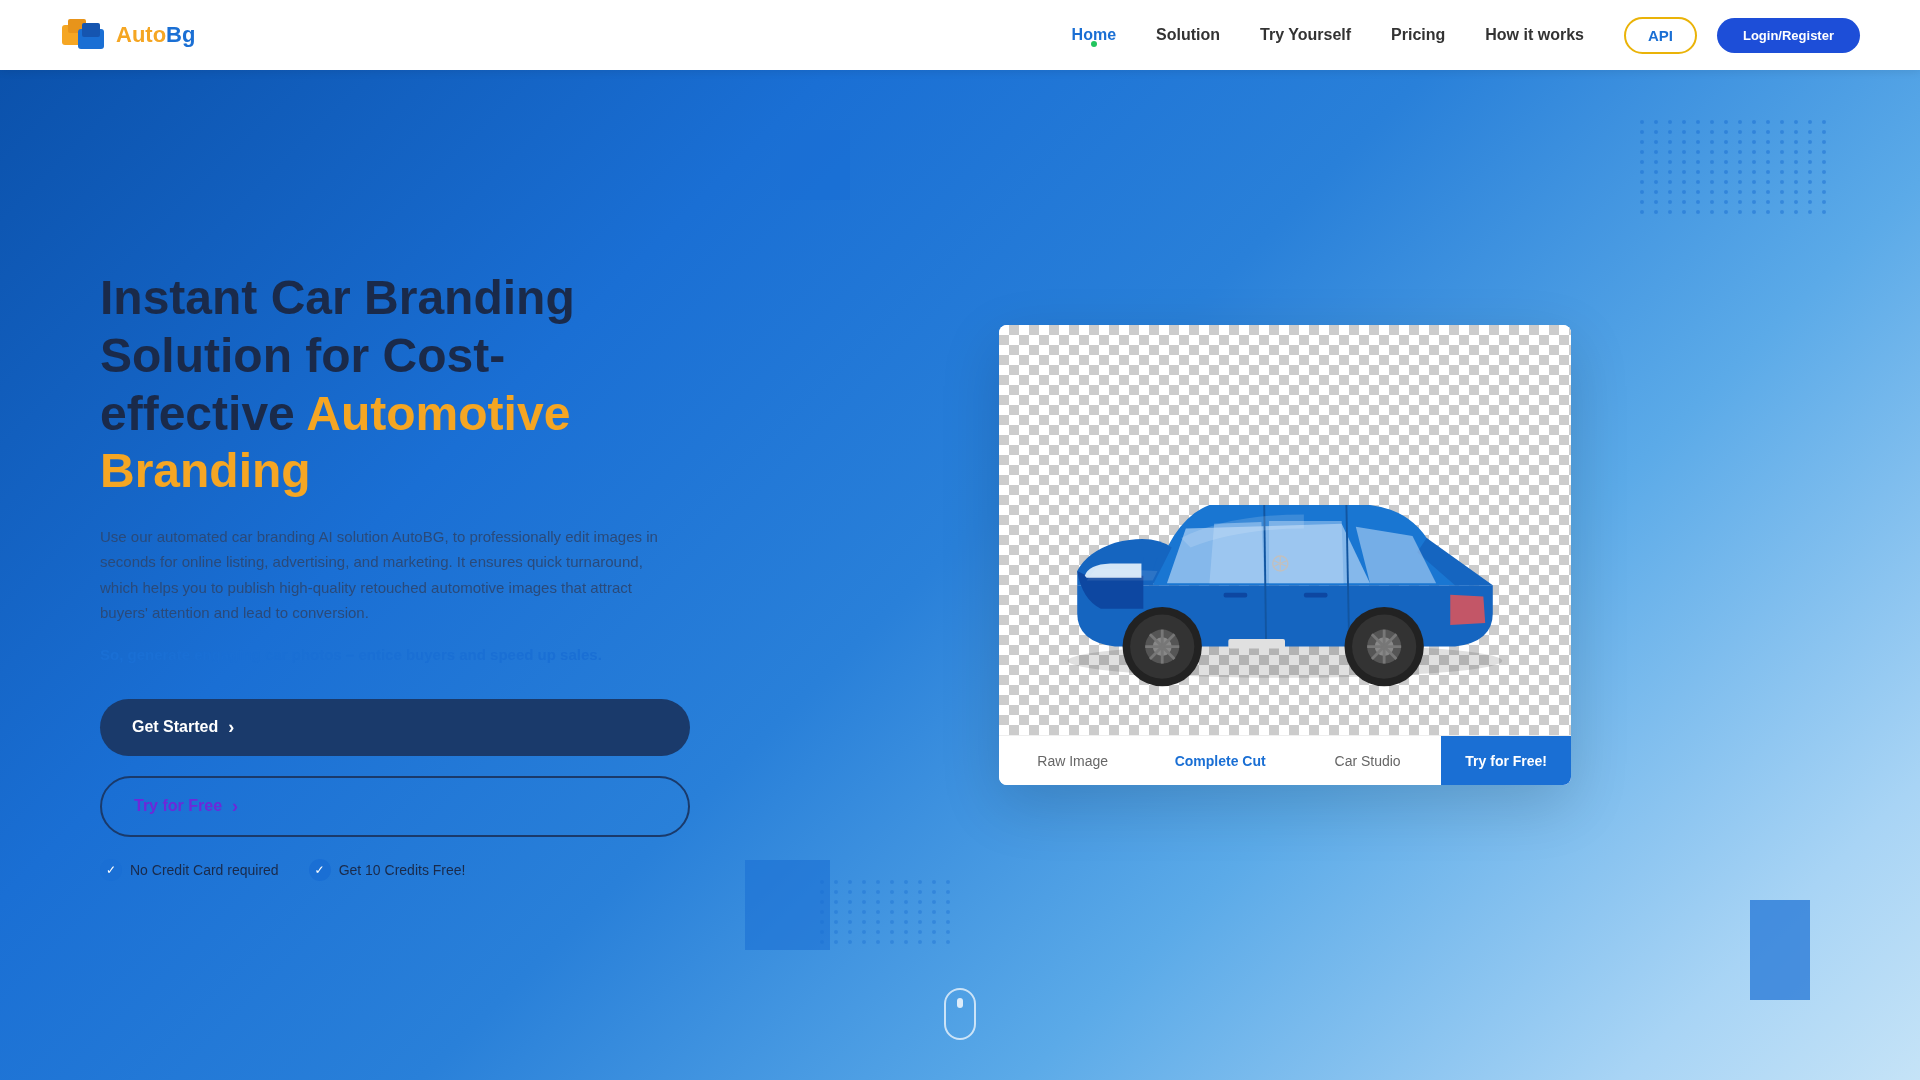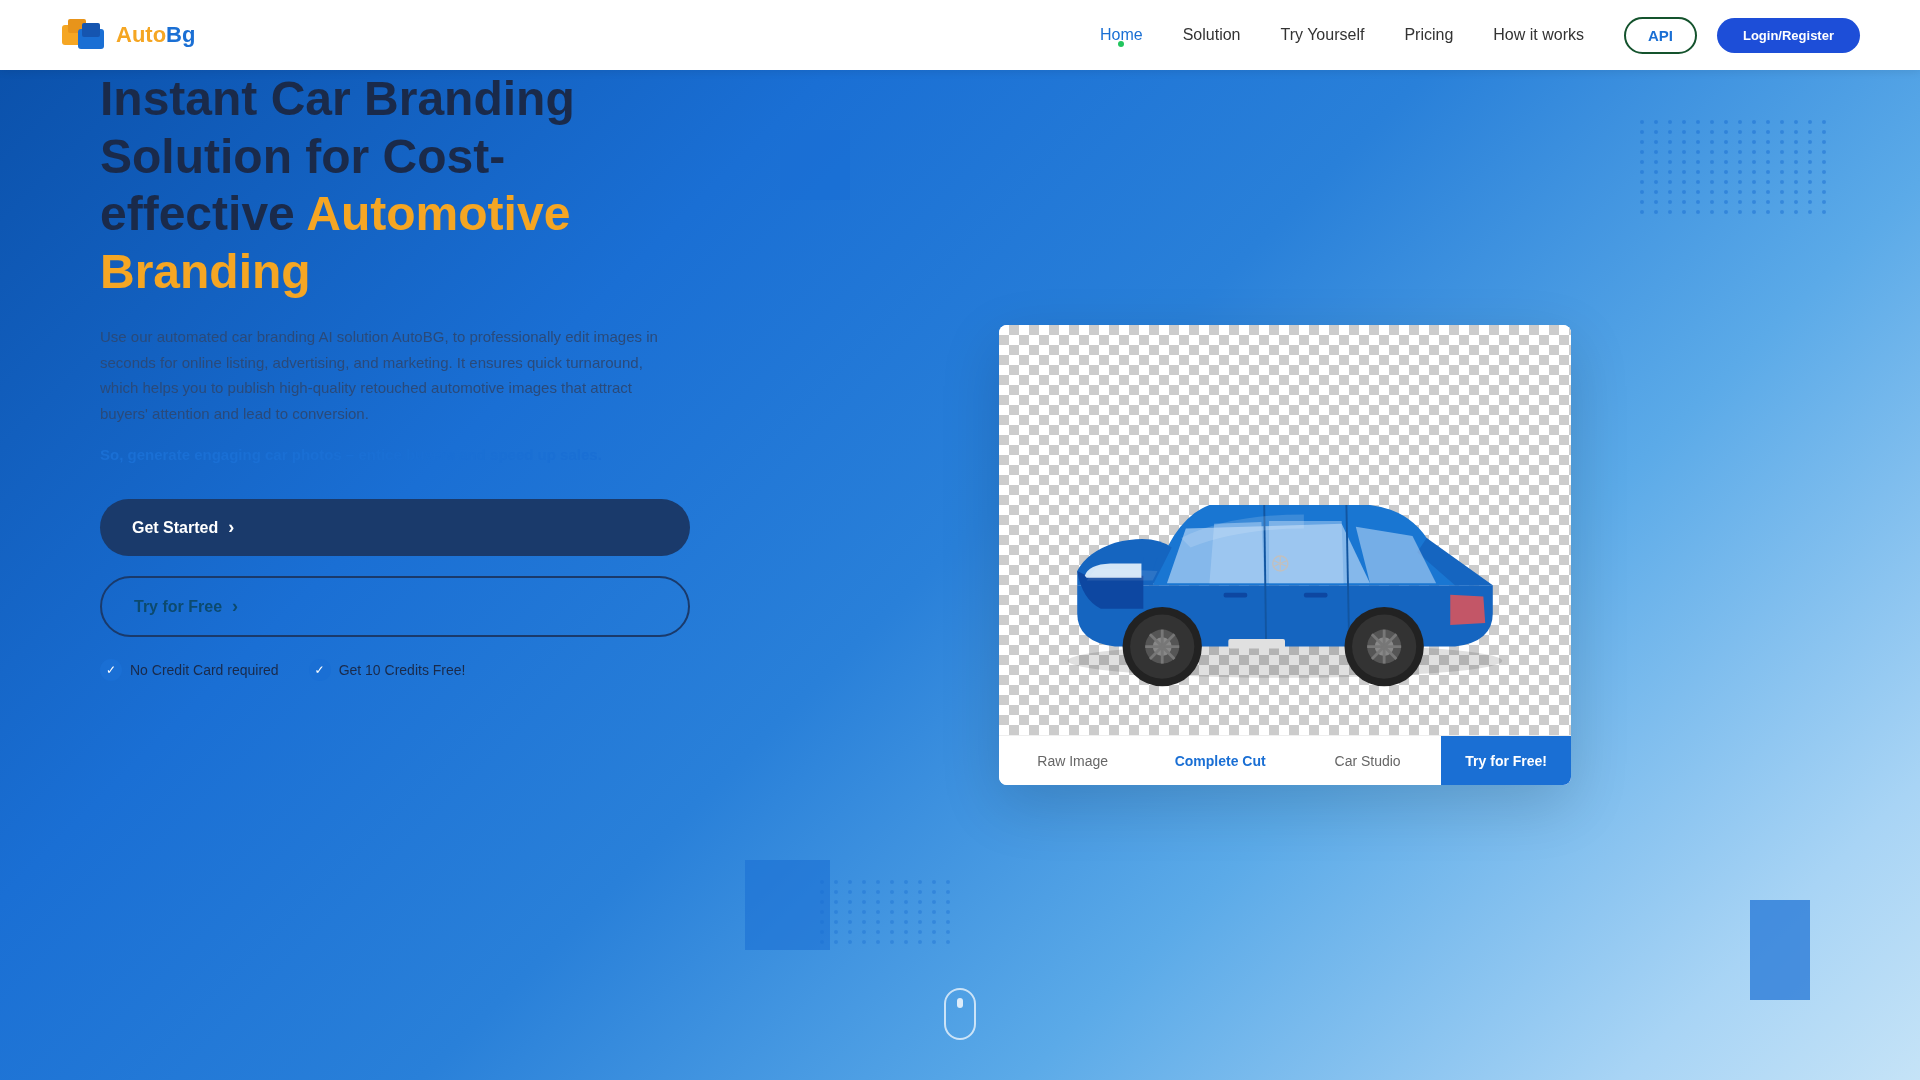--- a/index.html
+++ b/index.html
@@ -48,39 +48,39 @@
       display: flex;
       align-items: center;
       gap: 40px;
       list-style: none;
       margin-right: 40px;
     }
     .nav-links a {
       text-decoration: none;
       color: #333;
       font-size: 16px;
-      font-weight: 400;
+      font-weight: 700;
     }
     .nav-links a.active {
       color: #1a6fd4;
       position: relative;
     }
     .nav-links a.active::after {
       content: '';
       position: absolute;
       bottom: -4px;
       left: 50%;
       transform: translateX(-50%);
       width: 6px;
       height: 6px;
       border-radius: 50%;
       background: #22c55e;
     }
     .nav-api-btn {
-      border: 2px solid #14532d;
+      border: 2px solid #eab308;
       color: #1a6fd4;
       background: transparent;
       padding: 8px 22px;
       border-radius: 25px;
       font-size: 15px;
       font-weight: 600;
       cursor: pointer;
       margin-right: 20px;
     }
     .nav-login-btn {
@@ -95,20 +95,21 @@
     }
 
     
     .hero {
       position: absolute;
       top: 70px;
       left: 0;
       right: 0;
       bottom: 0;
       display: flex;
+      align-items: center;
       padding: 0 100px;
     }
 
     .hero-left {
       flex: 0 0 650px;
       padding-right: 60px;
     }
 
     .hero-title {
       font-size: 48px;
@@ -153,21 +154,21 @@
       border-radius: 35px;
       font-size: 16px;
       font-weight: 700;
       cursor: pointer;
       display: flex;
       align-items: center;
       gap: 10px;
     }
     .btn-try-free {
       background: transparent;
-      color: #0c4a6e;
+      color: #6d28d9;
       border: 2px solid #1a3a6b;
       padding: 18px 32px;
       border-radius: 35px;
       font-size: 16px;
       font-weight: 700;
       cursor: pointer;
       display: flex;
       align-items: center;
       gap: 10px;
     }

